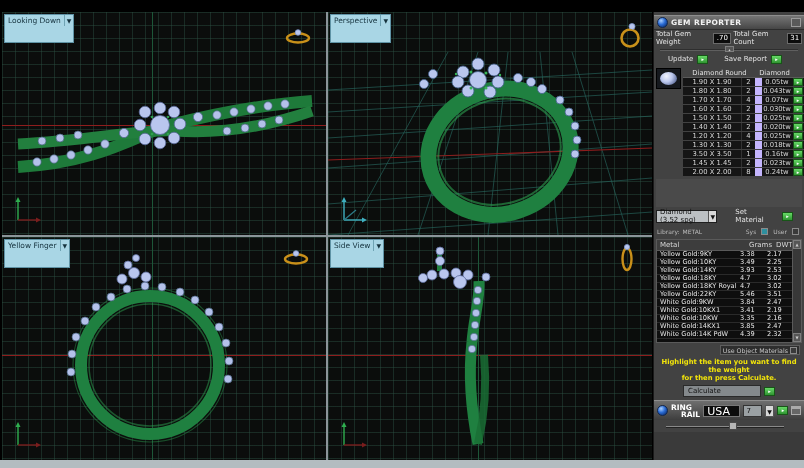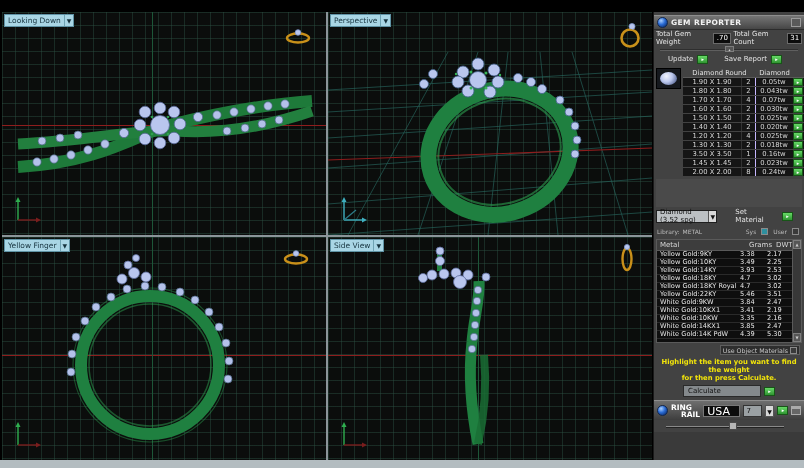--- a/index.html
+++ b/index.html
@@ -14,21 +14,21 @@
   .viewport { position:relative; overflow:hidden; background-color:#0b0d0c;
     background-image:
       linear-gradient(rgba(46,84,71,.42) 1px, transparent 1px),
       linear-gradient(90deg, rgba(46,84,71,.42) 1px, transparent 1px);
     background-size:13px 13px; }
   .vp-red   { position:absolute; left:0; right:0; height:1px; background:#8e1d1d; z-index:1; }
   .vp-greenv{ position:absolute; top:0; bottom:0; width:1px; background:#1d5638; z-index:1; }
   .scene { position:absolute; inset:0; z-index:2; }
   .vp-label { position:absolute; left:2px; top:2px; z-index:5; display:flex; align-items:center;
               background:#a9d6e5; border:1px solid #5f93a5; color:#15323d;
-              font-size:7.5px; line-height:11px; padding:0 0 0 3px; cursor:pointer; }
+              font-size:7.5px; line-height:11px; padding:0 0 16px 3px; cursor:pointer; }
   .vp-caret { display:inline-block; border-left:1px solid #6fa3b3; margin-left:3px;
               padding:0 2px; font-size:6px; color:#15323d; }
   .mini-ring { position:absolute; z-index:4; }
   .axisw { position:absolute; left:8px; bottom:8px; z-index:3; }
 
   
   .sidebar { position:absolute; left:653px; top:12px; width:151px; height:448px;
              background:#424242; border-left:1px solid #1a1a1a; color:#ddd;
              display:flex; flex-direction:column; overflow:hidden; padding-top:3px;
              font-size:7px; }
@@ -65,21 +65,21 @@
       background:radial-gradient(circle at 38% 32%, #f2f5ff, #bcc8ee 42%, #6d7ca9 75%, #2e3f5e); }
   .gem-cols { flex:1; }
   .gem-head { display:flex; height:10px; align-items:center; color:#e0e0e0;
               border-bottom:1px solid #5a5a5a; }
   .gh { text-align:center; font-size:6.8px; }
   .gh.g1 { width:73px; } .gh.g2 { width:37px; }
   .gem-row { display:flex; height:8px; margin-bottom:1px; background:#151515;
              align-items:center; cursor:pointer; }
   .gc { color:#d6d6d6; font-size:6.8px; line-height:8px; text-align:center; }
   .gs { width:58px; } .gn { width:14px; border-left:1px solid #333; }
-  .gw { width:37px; border-left:1px solid #c4b5fd; margin-right:1px; }
+  .gw { width:37px; border-left:7px solid #c4b5fd; margin-right:1px; }
   .gbtn.sm { width:10px; height:8px; line-height:6px; }
 
   .spacer { flex:1; background:#4a4a4a; margin:2px; min-height:4px; }
 
   .combo { display:flex; align-items:center; background:#bcc0c3; border:1px solid #1f1f1f;
            color:#111; height:13px; font-size:7px; padding-left:3px; cursor:pointer; }
   .combo-arrow { margin-left:auto; width:11px; height:11px; background:#d8d8d8;
                  border-left:1px solid #555; color:#111; font-size:6px; line-height:11px;
                  text-align:center; }
 
@@ -554,21 +554,21 @@
        <span class="mc m3">2.16</span>
      </div>
             <div class="metal-row">
        <span class="mc m1">White Gold:14KX1</span>
        <span class="mc m2">3.85</span>
        <span class="mc m3">2.47</span>
      </div>
             <div class="metal-row">
        <span class="mc m1">White Gold:14K PdW</span>
        <span class="mc m2">4.39</span>
-       <span class="mc m3">5.30</span>
+       <span class="mc m3">2.32</span>
      </div>
           </div>
         <div class="mt-sliver"></div>
       </div>
       <div class="mt-scroll">
         <div class="sc-btn">▲</div>
         <div class="sc-track"></div>
         <div class="sc-btn">▼</div>
       </div>
     </div>

